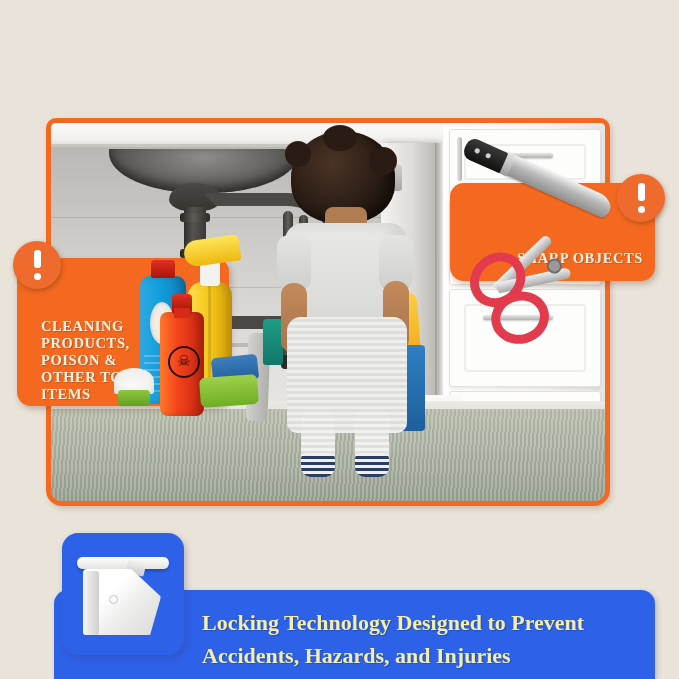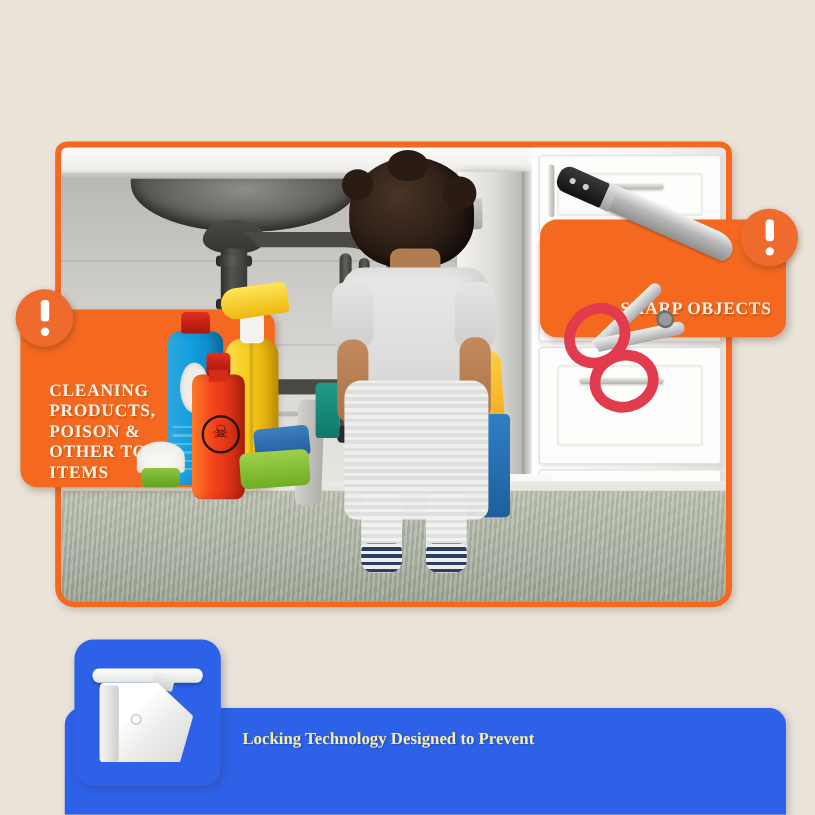--- a/index.html
+++ b/index.html
@@ -234,21 +234,21 @@
 
   
   .blue-bar{
     position:absolute;left:54px;top:590px;width:601px;height:89px;
     background:#2D61E8;border-radius:14px 14px 0 0;
     box-shadow:2px 2px 5px rgba(60,60,110,.25);z-index:4;
   }
   .blue-text{
     position:absolute;left:148px;top:16px;width:430px;
     color:#F5EEA6;font-family:"Liberation Serif",serif;font-weight:bold;
-    font-size:14px;line-height:1.5;
+    font-size:22px;line-height:1.5;
     text-shadow:1px 1px 1px rgba(20,40,120,.35);
   }
   .icon-square{
     position:absolute;left:62px;top:533px;width:122px;height:122px;
     background:#2D61E8;border-radius:16px;z-index:5;
     box-shadow:2px 3px 6px rgba(60,60,110,.3);
   }
   .latch{position:absolute;left:50%;top:50%;transform:translate(-50%,-50%);
     width:96px;height:86px;}
   .latch-bar{position:absolute;left:2px;top:6px;width:92px;height:12px;
@@ -397,20 +397,21 @@
     <div class="poison-cap"></div>
       <div class="poison-neck"></div>
     <div class="skull">☠</div>
   </div>
   <div class="prod sponge-blue"></div>
   <div class="prod sponge-green"></div>
 
   <div class="blue-bar">
     <div class="blue-text">
       <div>Locking Technology Designed to Prevent</div>
+      <div>Accidents, Hazards, and Injuries</div>
     </div>
   </div>
 
   <div class="icon-square">
     <div class="latch">
       <div class="latch-bar"></div>
       <div class="latch-tab"></div>
       <div class="latch-body"></div>
       <div class="latch-rail"></div>
       <div class="latch-dot"></div>

